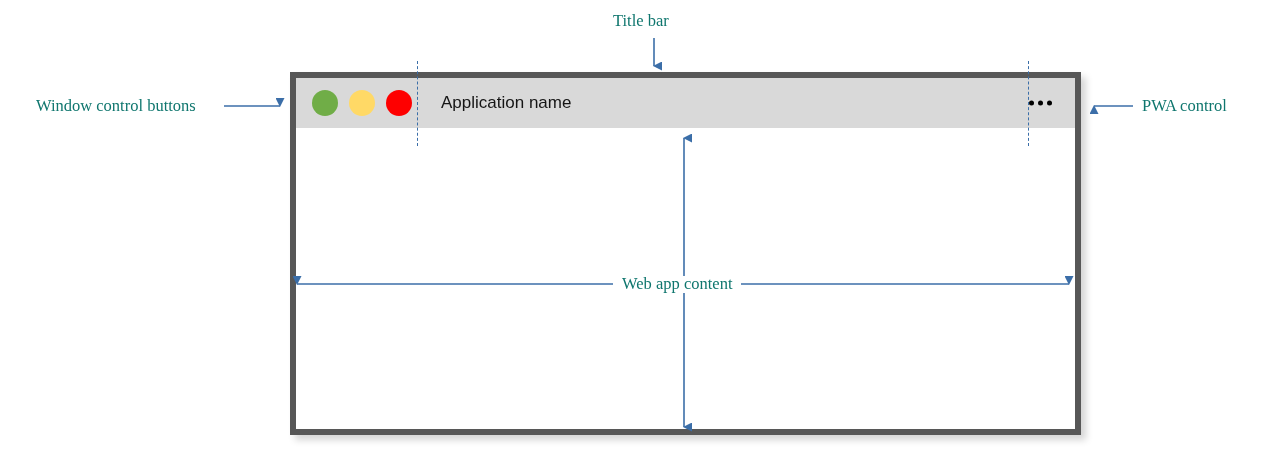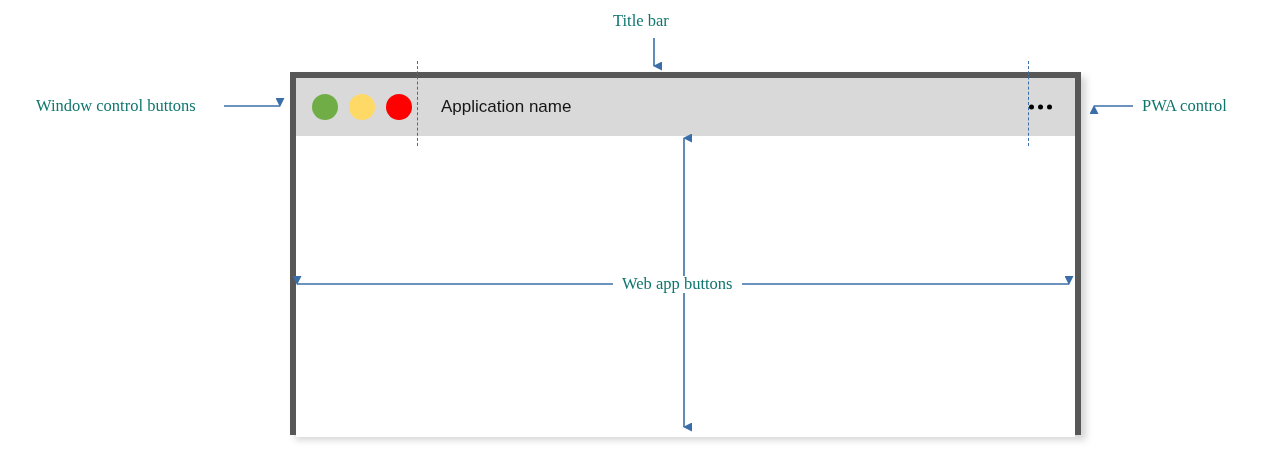--- a/index.html
+++ b/index.html
@@ -53,21 +53,21 @@
     height: 363px;
     box-sizing: border-box;
     border: 6px solid #575757;
     background: #ffffff;
     box-shadow: 5px 5px 7px rgba(0,0,0,0.17);
     z-index: 2;
   }
 
   #title-bar {
     position: relative;
-    height: 58px;
+    height: 50px;
     background: #d9d9d9;
     display: flex;
     align-items: center;
     box-sizing: border-box;
   }
 
   #window-controls {
     display: flex;
     align-items: center;
     gap: 11px;
@@ -162,21 +162,21 @@
     <line x1="684" y1="138" x2="684" y2="427" stroke="#3b6ea8" stroke-width="1.6" marker-start="url(#arr-up)" marker-end="url(#arr-down)"></line>
   </g>
 </svg>
 
 <div class="anno-label" id="label-title-bar">Title bar</div>
 
 <div class="anno-label" id="label-window-ctl">Window control buttons</div>
 
 <div class="anno-label" id="label-pwa">PWA control</div>
 
-<div class="anno-label" id="label-webapp">Web app buttons</div>
+<div class="anno-label" id="label-webapp">Web app content</div>
 
 <div class="dash-guide" id="dash-left"></div>
 <div class="dash-guide" id="dash-right"></div>
 
 <div id="app-window">
 
   <div id="title-bar">
 
     <div id="window-controls">
       <span class="win-dot green"></span>

